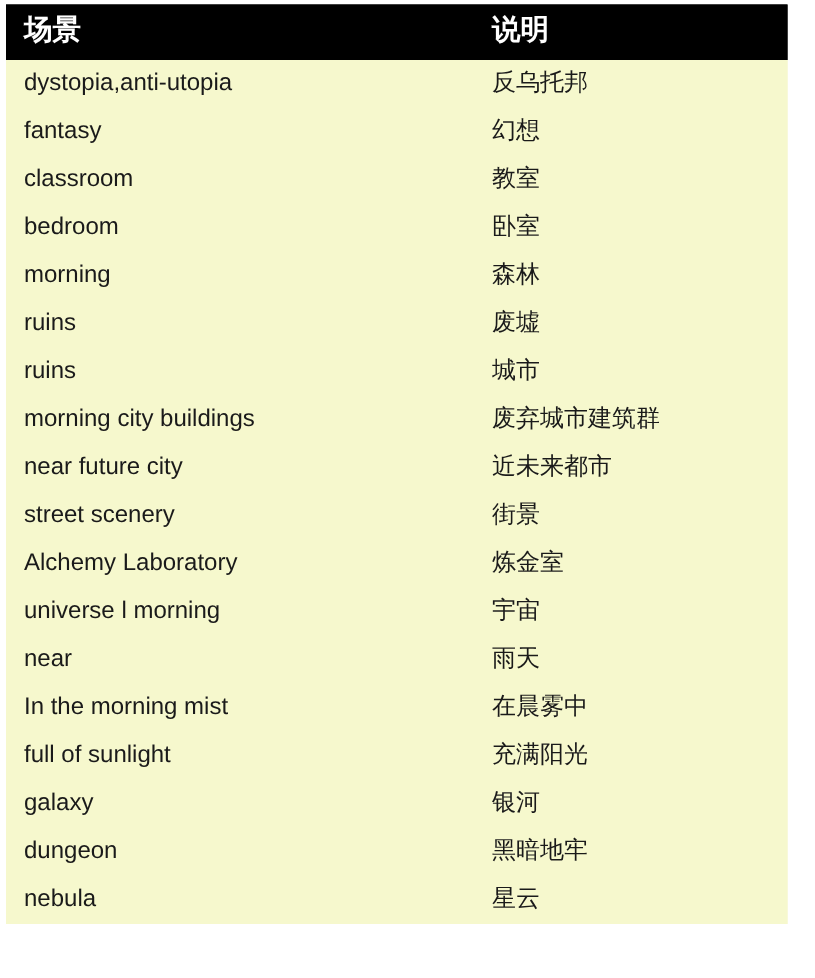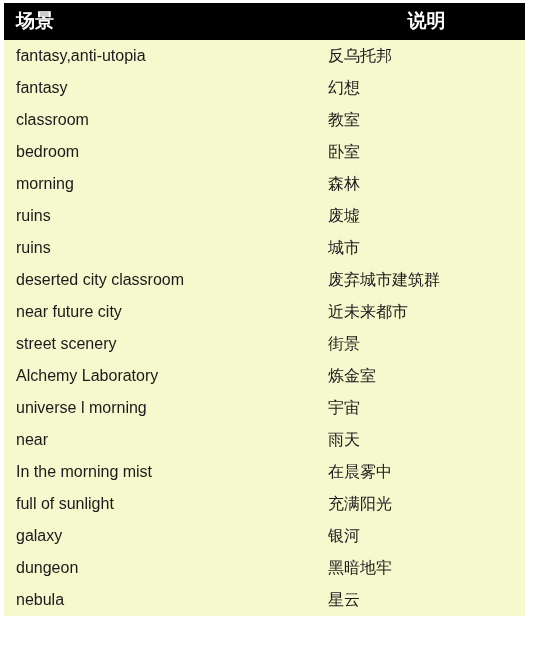--- a/index.html
+++ b/index.html
@@ -38,21 +38,20 @@
     font-weight: bold;
     font-size: 19px;
     line-height: 19px;
     padding: 8px 0 10px 12px;
     margin: 0;
     vertical-align: middle;
     white-space: nowrap;
   }
   thead th.th-desc {
     padding-left: 8px;
-    text-align: center;
   }
 
   tbody tr.data-row {
     background: #f6f8cd;
   }
   tbody td {
     background: #f6f8cd;
     color: #1a1a1a;
     text-align: left;
     font-size: 16px;
@@ -85,21 +84,21 @@
         <th class="th-scene">
           <span class="cell-text">场景</span>
         </th>
         <th class="th-desc">
           <span class="cell-text">说明</span>
         </th>
       </tr>
     </thead>
     <tbody id="table-body">
         <tr class="data-row">
-          <td class="td-scene"><span class="cell-text">fantasy,anti-utopia</span></td>
+          <td class="td-scene"><span class="cell-text">dystopia,anti-utopia</span></td>
           <td class="td-desc"><span class="cell-text">反乌托邦</span></td>
         </tr>
         <tr class="data-row">
           <td class="td-scene"><span class="cell-text">fantasy</span></td>
           <td class="td-desc"><span class="cell-text">幻想</span></td>
         </tr>
         <tr class="data-row">
           <td class="td-scene"><span class="cell-text">classroom</span></td>
           <td class="td-desc"><span class="cell-text">教室</span></td>
         </tr>
@@ -113,21 +112,21 @@
         </tr>
         <tr class="data-row">
           <td class="td-scene"><span class="cell-text">ruins</span></td>
           <td class="td-desc"><span class="cell-text">废墟</span></td>
         </tr>
         <tr class="data-row">
           <td class="td-scene"><span class="cell-text">ruins</span></td>
           <td class="td-desc"><span class="cell-text">城市</span></td>
         </tr>
         <tr class="data-row">
-          <td class="td-scene"><span class="cell-text">deserted city classroom</span></td>
+          <td class="td-scene"><span class="cell-text">morning city buildings</span></td>
           <td class="td-desc"><span class="cell-text">废弃城市建筑群</span></td>
         </tr>
         <tr class="data-row">
           <td class="td-scene"><span class="cell-text">near future city</span></td>
           <td class="td-desc"><span class="cell-text">近未来都市</span></td>
         </tr>
         <tr class="data-row">
           <td class="td-scene"><span class="cell-text">street scenery</span></td>
           <td class="td-desc"><span class="cell-text">街景</span></td>
         </tr>

